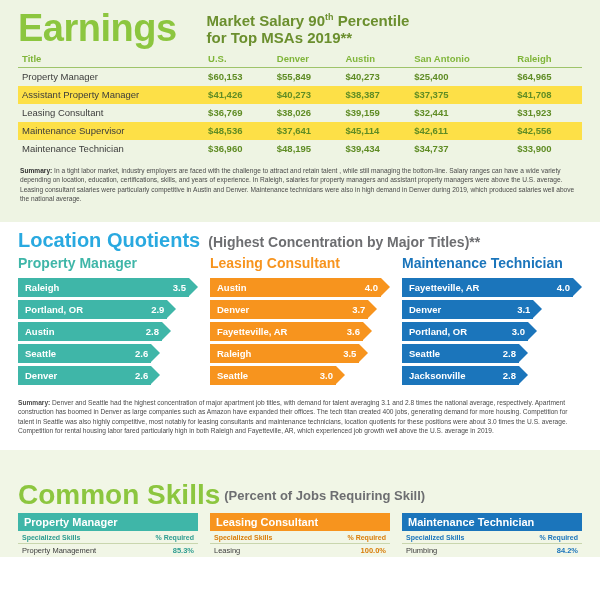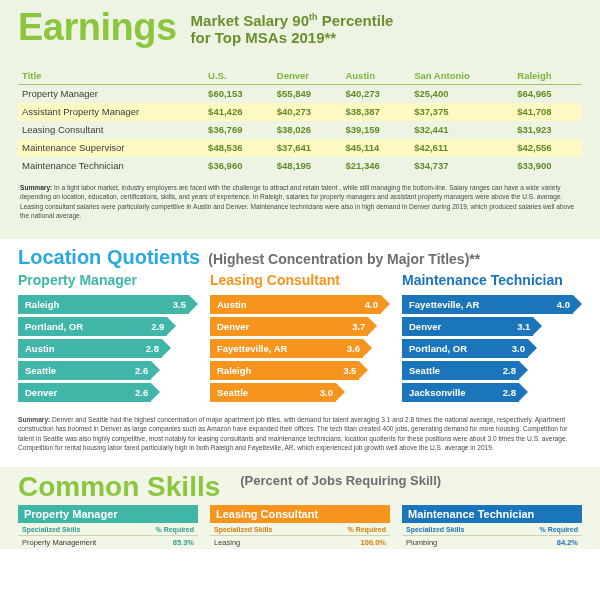--- a/index.html
+++ b/index.html
@@ -21,23 +21,23 @@
   }
 
   
   .earnings-section {
     background: #eef4e3;
     padding: 8px 18px 12px 18px;
     box-sizing: border-box;
   }
   .earnings-header {
     display: flex;
-    align-items: center;
-    gap: 14px;
-    margin-bottom: 20px;
+    align-items: flex-end;
+    gap: 30px;
+    margin-bottom: 3px;
   }
   .earnings-title {
     font-size: 38px;
     font-weight: bold;
     color: #8cc63f;
     line-height: 1;
     letter-spacing: -0.5px;
   }
   .earnings-sub {
     color: #6b8f2e;
@@ -66,21 +66,21 @@
   table.earnings td {
     padding: 3.5px 4px;
     color: #3c3c3c;
     font-size: 9.5px;
   }
   table.earnings td.val {
     font-weight: bold;
     color: #5f8c24;
   }
   table.earnings tr.alt td {
-    background: #fef9c3;
+    background: #fde047;
     margin-left: 12px;
   }
   table.earnings td.title-col {
     width: 33%;
   }
   table.earnings th.title-col {
     width: 33%;
   }
 
   .summary {
@@ -189,23 +189,24 @@
   }
 
   
   .cs-section {
     background: #f1f6e6;
     padding: 6px 18px 0 18px;
     box-sizing: border-box;
   }
   .cs-header {
     display: flex;
-    align-items: flex-start;
-    gap: 20px;
+    align-items: center;
+    gap: 4px;
     margin-bottom: 4px;
+    margin-top: 25px;
   }
   .cs-title {
     font-size: 28px;
     font-weight: bold;
     color: #8cc63f;
     line-height: 1;
   }
   .cs-sub {
     font-size: 13px;
     font-weight: bold;
@@ -305,21 +306,21 @@
           <td class="val">$48,536</td>
           <td class="val">$37,641</td>
           <td class="val">$45,114</td>
           <td class="val">$42,611</td>
           <td class="val">$42,556</td>
         </tr>
         <tr>
           <td class="title-col">Maintenance Technician</td>
           <td class="val">$36,960</td>
           <td class="val">$48,195</td>
-          <td class="val">$21,346</td>
+          <td class="val">$39,434</td>
           <td class="val">$34,737</td>
           <td class="val">$33,900</td>
         </tr>
       </tbody>
     </table>
 
     <p class="summary">
       <b>Summary:</b><span> In a tight labor market, industry employers are faced with the challenge to attract and retain talent , while still managing the bottom-line. Salary ranges can have a wide variety depending on location, education, certifications, skills, and years of experience. In Raleigh, salaries for property managers and assistant property managers were above the U.S. average. Leasing consultant salaries were particularly competitive in Austin and Denver. Maintenance technicians were also in high demand in Denver during 2019, which produced salaries well above the national average.</span>
     </p>
   </section>

